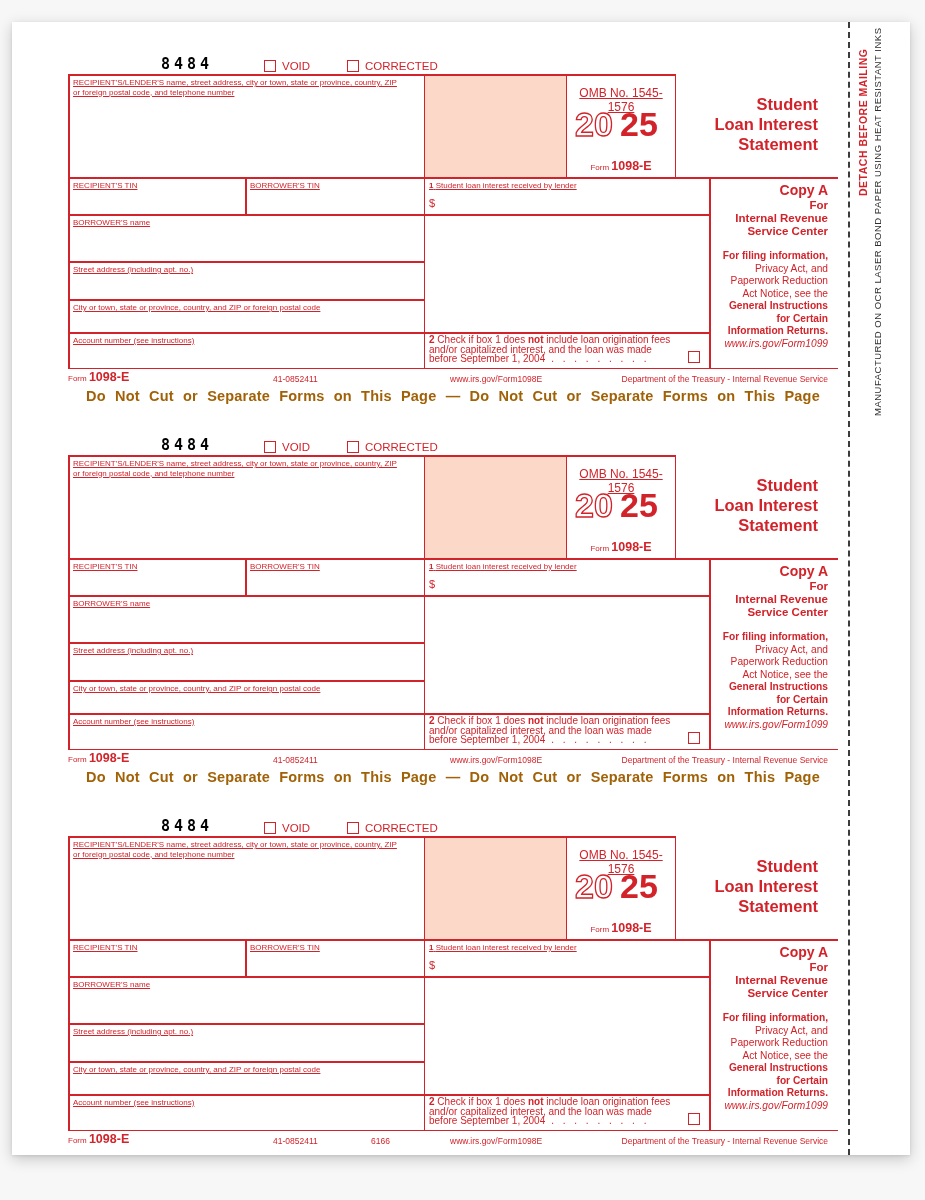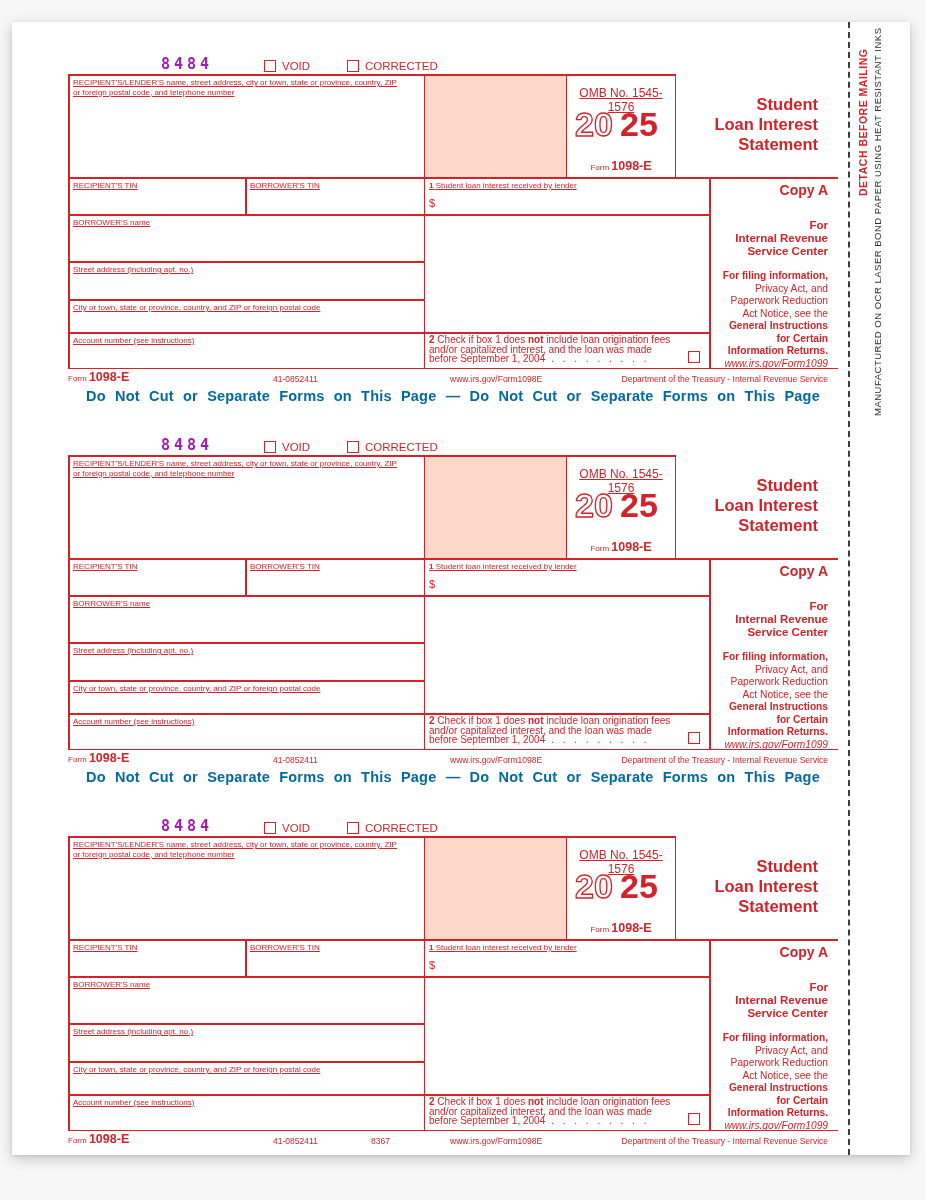--- a/index.html
+++ b/index.html
@@ -22,21 +22,21 @@
     white-space:nowrap;letter-spacing:.5px;
   }
   .vtext.red{left:845px;top:174px;color:#d2232a;font-weight:bold;font-size:10.5px;}
   .vtext.black{left:860px;top:394px;color:#2f2f2f;font-size:9.5px;}
 
   .copies{position:absolute;left:56px;top:31px;width:770px;}
   .copy-block{width:770px;margin-bottom:28px;}
 
   .ocr-row{position:relative;height:21px;}
   .ocr{
-    position:absolute;left:93px;bottom:1px;color:#a21caf;
+    position:absolute;left:93px;bottom:1px;color:#000000;
     font-family:"DejaVu Sans Mono",monospace;font-size:15px;font-weight:bold;letter-spacing:4px;
   }
   .cb{position:absolute;width:12px;height:12px;border:1.5px solid #d2232a;background:#fff;box-sizing:border-box;}
   .void-cb{left:196px;bottom:2px;}
   .corrected-cb{left:279px;bottom:2px;}
   .cb-label{position:absolute;bottom:2px;color:#d2232a;font-size:11.5px;}
   .void-lab{left:214px;}
   .corrected-lab{left:297px;}
 
   .form-grid{position:relative;height:295px;color:#d2232a;}
@@ -60,42 +60,42 @@
     position:absolute;left:607px;top:20px;width:153px;box-sizing:border-box;
     padding-right:10px;text-align:right;
     font-weight:bold;font-size:16.5px;line-height:20px;color:#d2232a;
   }
 
   .copy-col{
     position:absolute;left:640px;top:105px;width:120px;height:190px;box-sizing:border-box;
     text-align:right;color:#d2232a;
   }
   .copy-a{font-size:14px;font-weight:bold;padding-top:3px;}
-  .copy-for{font-size:11.5px;font-weight:bold;line-height:13px;margin-top:21px;}
+  .copy-for{font-size:11.5px;font-weight:bold;line-height:13px;margin-top:1px;}
   .filing{font-size:10.2px;line-height:12.5px;margin-top:12px;}
   .filing .b{font-weight:bold;}
   .filing .i{font-style:italic;}
 
   .box2-text{
     position:absolute;left:5px;top:3px;width:250px;
     font-size:10px;line-height:9.5px;
   }
   .leaders{letter-spacing:3px;margin-left:6px;}
   .box2-cb{right:9px;bottom:6px;}
 
   .form-footer{position:relative;height:17px;color:#d2232a;font-size:8.5px;}
   .f-form{position:absolute;left:0;top:1px;font-size:8px;}
   .f-form b{font-size:12.5px;}
   .f-cat{position:absolute;left:205px;top:5px;}
   .f-serial{position:absolute;left:303px;top:5px;}
   .f-url{position:absolute;left:382px;top:5px;}
   .f-dept{position:absolute;right:10px;top:5px;}
 
   .separator{
-    color:#0369a1;font-weight:bold;font-size:14.5px;line-height:19px;
+    color:#a16207;font-weight:bold;font-size:14.5px;line-height:19px;
     text-align:center;word-spacing:5px;letter-spacing:.2px;margin-top:1px;
   }
 </style>
 </head>
 <body>
 
 <div class="paper">
   <div class="perforation"></div>
   <div class="vtext red">DETACH BEFORE MAILING</div>
   <div class="vtext black">MANUFACTURED ON OCR LASER BOND PAPER USING HEAT RESISTANT INKS</div>
@@ -436,21 +436,21 @@
           <div class="i">www.irs.gov/Form1099</div>
         </div>
       </div>
     </div>
 
     <div class="form-footer">
       <span class="f-form">
         <span>Form</span> <b>1098-E</b>
       </span>
       <span class="f-cat">41-0852411</span>
-      <span class="f-serial">8367</span>
+      <span class="f-serial">6166</span>
       <span class="f-url">www.irs.gov/Form1098E</span>
       <span class="f-dept">Department of the Treasury - Internal Revenue Service</span>
     </div>
 
     <div class="separator"></div>
   </div>
 </div>
 </div>
 
 </body></html>

